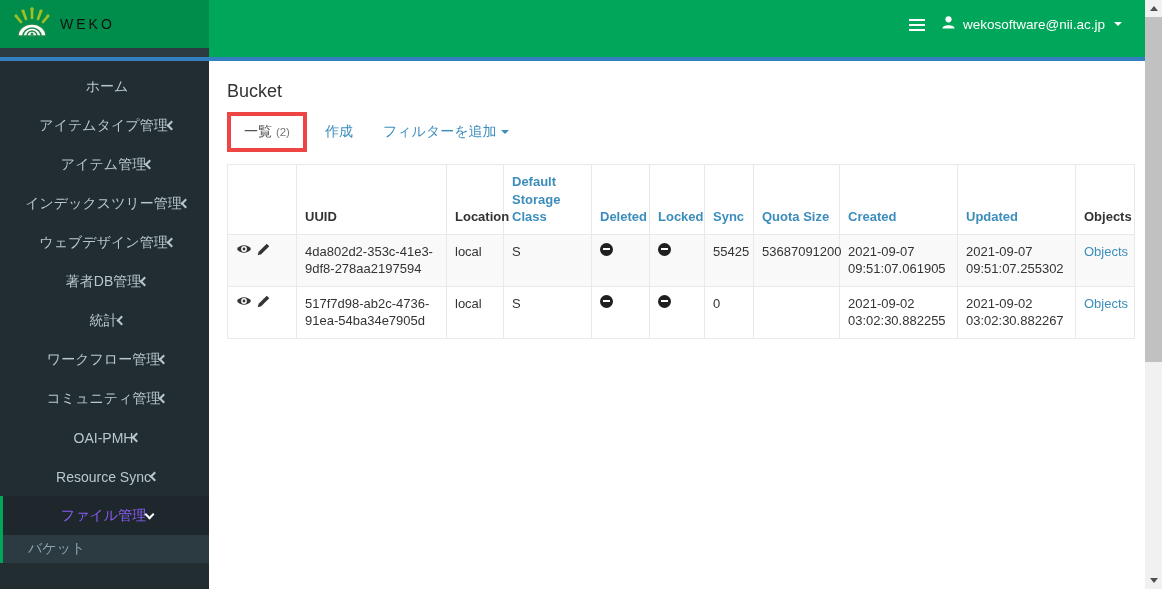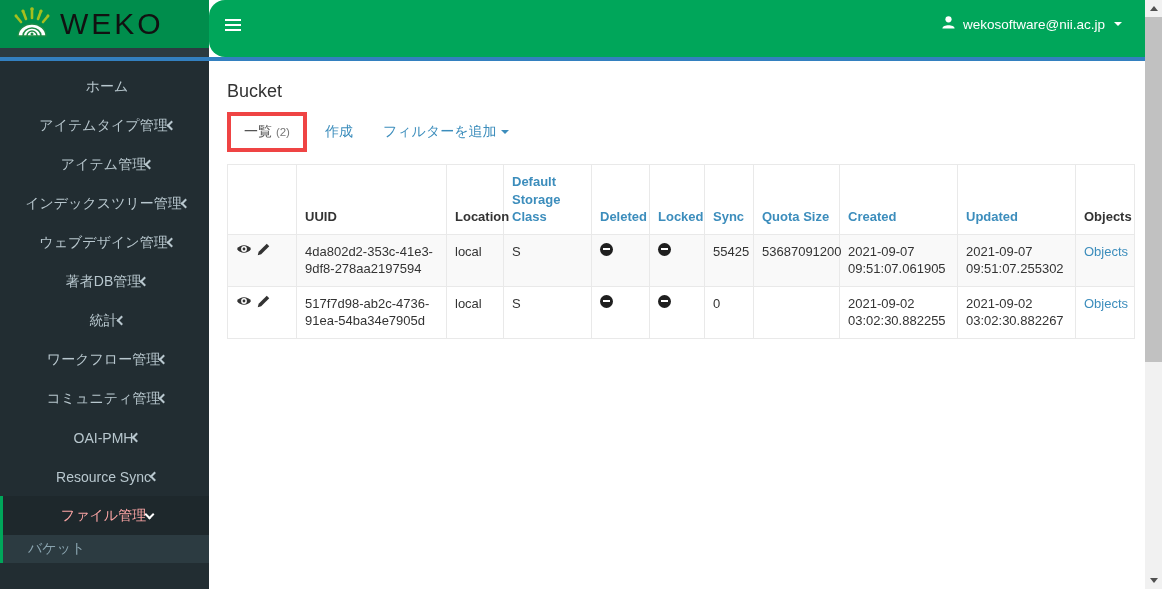--- a/index.html
+++ b/index.html
@@ -3,41 +3,41 @@
 <meta charset="utf-8">
 <style>
   * { margin:0; padding:0; box-sizing:border-box; }
   html,body { width:1162px; height:589px; overflow:hidden;
     font-family:"Liberation Sans", sans-serif; background:#fff; }
 
   
   .topbar { display:flex; height:57px; }
   .logo-box { width:209px; background:#008d4c; position:relative; cursor:pointer; }
   .logo-inner { height:48px; display:flex; align-items:center; padding-left:14px; }
-  .logo-text { font-size:30px; color:#111; letter-spacing:3px; margin-left:10px; font-weight:400; }
+  .logo-text { font-size:14px; color:#111; letter-spacing:3px; margin-left:10px; font-weight:400; }
   .logo-strip { position:absolute; left:0; bottom:0; width:100%; height:9px; background:#2c3b41; }
-  .navbar { flex:1; background:#00a65a; display:flex; align-items:flex-start; justify-content:space-between;border-radius:16px; }
+  .navbar { flex:1; background:#00a65a; display:flex; align-items:flex-start; justify-content:flex-end; }
   .hamburger { padding:16px 16px; cursor:pointer; }
   .hamburger .bar { width:16px; height:2px; background:#fff; margin:3px 0; }
   .user-menu { display:flex; align-items:center; gap:7px; color:#fff; font-size:13.5px;
     padding:15px 40px 0 0; cursor:pointer; }
   .caret-down { width:0; height:0; border-left:4px solid transparent; border-right:4px solid transparent;
     border-top:4px solid #fff; display:inline-block; margin-left:2px; }
 
   .blue-line { height:4px; background:#3380c0; }
 
   
   .main { display:flex; height:528px; }
 
   
   .sidebar { width:209px; background:#222d32; padding-top:6px; position:relative; }
   .side-item { height:39px; display:flex; align-items:center; justify-content:center;
     padding:0 13px 0 15px; color:#b8c7ce; font-size:14px; cursor:pointer;
     border-left:3px solid transparent; }
-  .side-item.active { background:#1e282c; color:#fca5a5; border-left-color:#00a65a; }
+  .side-item.active { background:#1e282c; color:#8b5cf6; border-left-color:#00a65a; }
   .chev { display:inline-block; width:7px; height:7px; border-color:#b8c7ce; border-style:solid; border-width:0; }
   .chev-left  { border-left-width:2px; border-bottom-width:2px; transform:rotate(45deg); }
   .chev-down  { border-right-width:2px; border-bottom-width:2px; transform:rotate(45deg); border-color:#fff; margin-top:-3px; }
   .submenu-clip { height:28px; overflow:hidden; background:#2c3b41; border-left:3px solid #00a65a; }
   .submenu-item { padding:5px 0 0 25px; color:#8aa4af; font-size:14px; }
 
   
   .content { flex:1; background:#fff; padding:0 11px 0 18px; overflow:hidden;border-radius:21px; }
   .page-title { font-size:18px; font-weight:400; color:#333; margin-top:20px; }
   .tabs { margin-top:10px; display:flex; align-items:center; }

